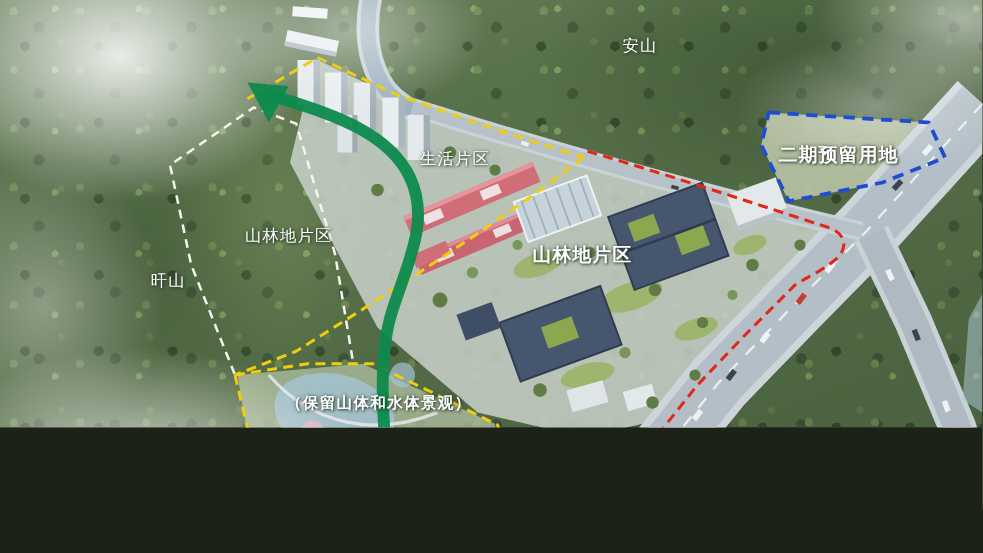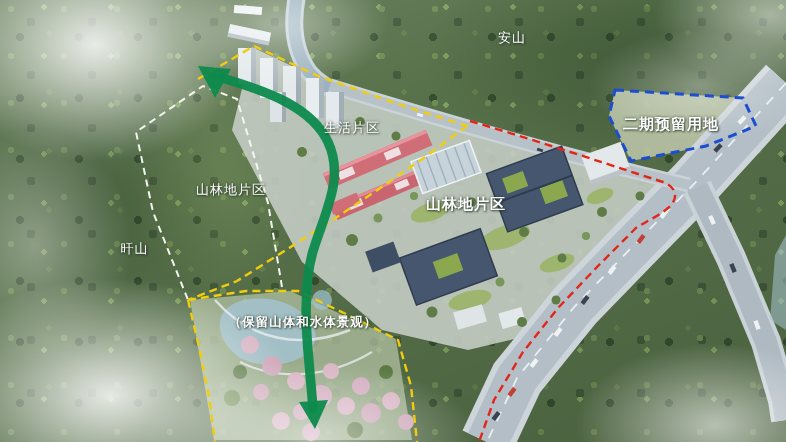--- a/index.html
+++ b/index.html
@@ -1,17 +1,17 @@
 <!DOCTYPE html>
 <html><head>
 <meta charset="utf-8">
 <style>
   html,body{margin:0;padding:0;background:#1c2218;}
   #stage{
-    position:relative;width:786px;height:442px;overflow:hidden;
+    position:relative;width:786px;height:342px;overflow:hidden;
     font-family:"DejaVu Sans","Liberation Sans",sans-serif;
   }
   
   .forest-base{
     position:absolute;inset:0;
     background-color:#57714a;
     background-image:
       radial-gradient(circle 6px at 11px 9px, #6f8b54 55%, rgba(0,0,0,0) 56%),
       radial-gradient(circle 8px at 31px 22px, #41583a 55%, rgba(0,0,0,0) 56%),
       radial-gradient(circle 5px at 44px 7px, #7fa05f 55%, rgba(0,0,0,0) 56%),
@@ -275,19 +275,19 @@
 
     <g>
       <path d="M 222,78 C 270,92 312,108 328,142 C 344,176 327,208 314,248 C 304,278 305,322 309,362 C 311,384 312,398 313,408" fill="none" stroke="#0d8a4c" stroke-width="9.5" stroke-linecap="round" opacity="0.95"></path>
       <polygon points="198,66 231,69 215,98" fill="#0d8a4c" opacity="0.95"></polygon>
       <polygon points="315,429 299,402 328,400" fill="#0d8a4c" opacity="0.95"></polygon>
     </g>
   </svg>
 
   <div class="map-label lb-sm" style="left:512px;top:38px;">安山</div>
   <div class="map-label lb-lg" style="left:671px;top:124px;">二期预留用地</div>
-  <div class="map-label lb-sm" style="left:352px;top:128px;">生活片区</div>
+  <div class="map-label lb-sm" style="left:364px;top:128px;">生活片区</div>
   <div class="map-label lb-sm" style="left:231px;top:190px;">山林地片区</div>
-  <div class="map-label lb-sm" style="left:118px;top:249px;padding-left:33px;">旰山</div>
+  <div class="map-label lb-sm" style="left:118px;top:226px;padding-left:33px;">旰山</div>
   <div class="map-label lb-lg" style="left:466px;top:204px;">山林地片区</div>
   <div class="map-label lb-note" style="left:303px;top:322px;">（保留山体和水体景观）</div>
 
 </div>
 
 </body></html>

